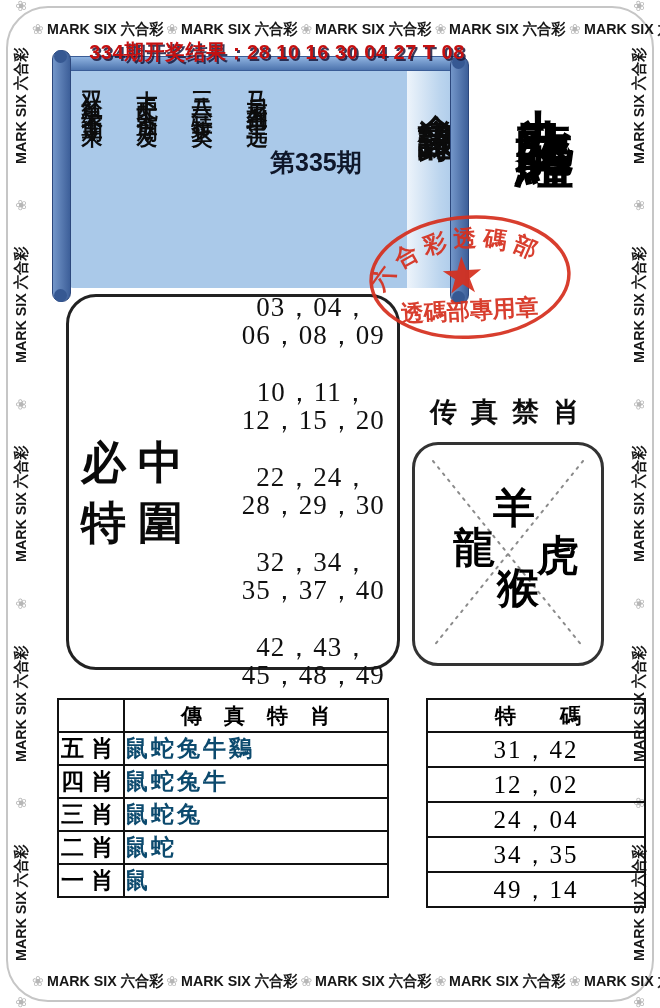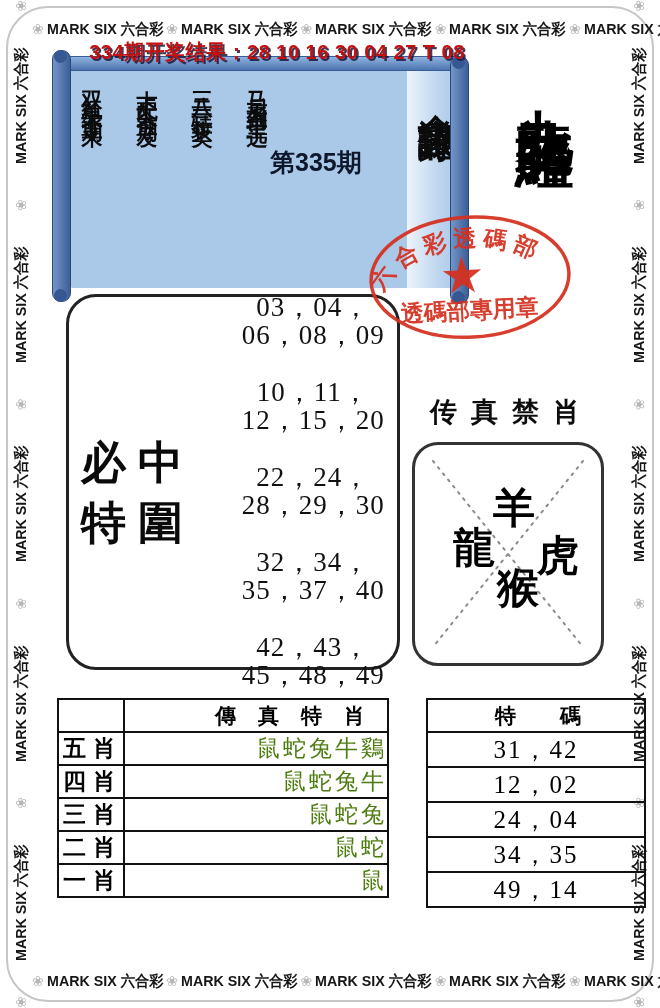--- a/index.html
+++ b/index.html
@@ -79,27 +79,27 @@
     border:3px solid #333;border-radius:26px;z-index:2;}
   .forbidden-box svg{position:absolute;left:0;top:0;}
   .zchar{position:absolute;font-family:"Liberation Serif",serif;font-weight:800;
     font-size:42px;color:#000;line-height:1;}
   .z-top{left:78px;top:42px;} .z-left{left:38px;top:82px;}
   .z-right{left:122px;top:90px;} .z-bottom{left:82px;top:122px;}
   
   table{border-collapse:collapse;}
   td{border:2px solid #111;padding:0;}
   .zodiac-table{left:57px;top:698px;z-index:2;}
-  .zodiac-table td{height:31px;text-align:right;}
+  .zodiac-table td{height:31px;}
   .zt-label{width:64px;text-align:center;font-weight:800;font-size:23px;
     letter-spacing:7px;color:#000;}
   .zt-header{width:240px;text-align:center;font-family:"Liberation Serif",serif;
     font-weight:800;font-size:21px;letter-spacing:22px;padding-left:22px;color:#000;}
-  .zt-value{padding-left:16px;font-family:"Liberation Serif",serif;font-weight:400;
-    font-size:23px;letter-spacing:3px;color:#4d7c0f;}
+  .zt-value{font-family:"Liberation Serif",serif;font-weight:700;
+    font-size:23px;letter-spacing:3px;color:#0c4a6e;}
   .special-table{left:426px;top:698px;z-index:2;}
   .special-table td{height:31px;width:168px;text-align:center;}
   .st-header{font-family:"Liberation Serif",serif;font-weight:800;font-size:21px;
     letter-spacing:44px;padding-left:48px;color:#000;}
   .st-value{font-family:"Liberation Serif",serif;font-size:25px;color:#000;
     letter-spacing:2px;margin-left:16px;}
 </style>
 </head>
 <body>
 

